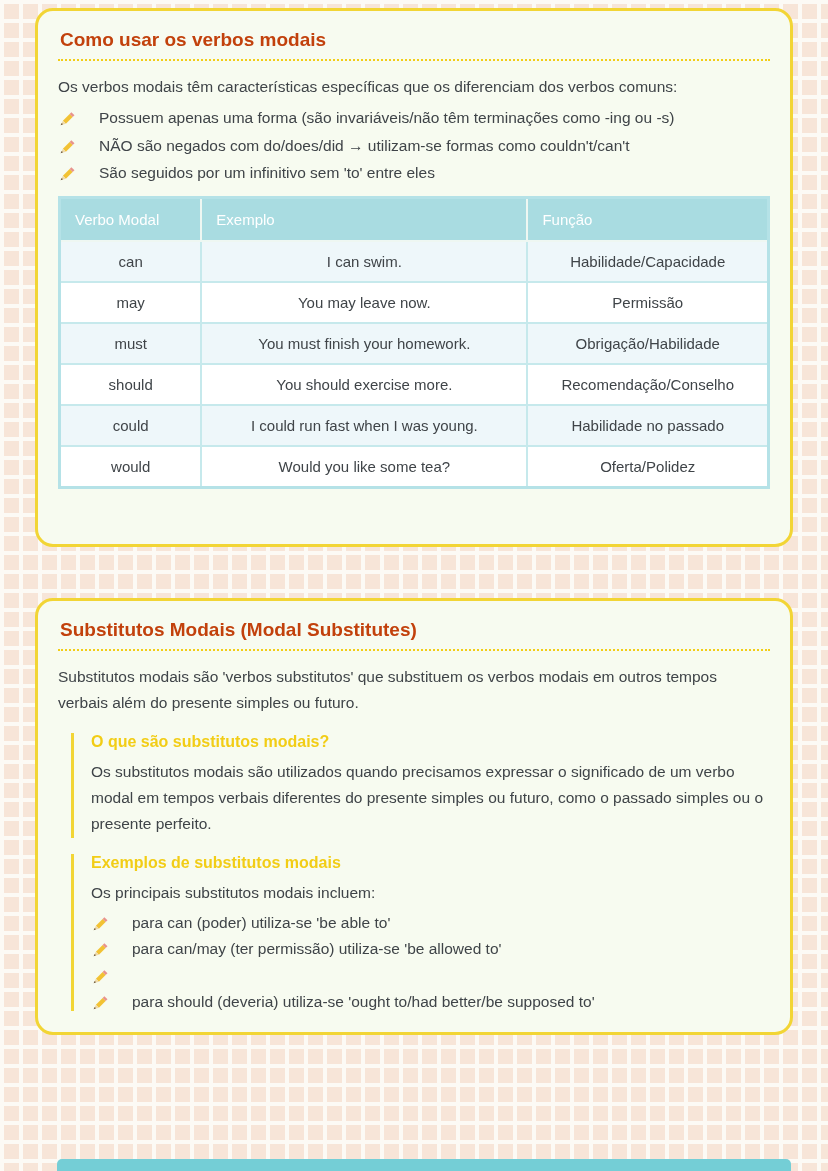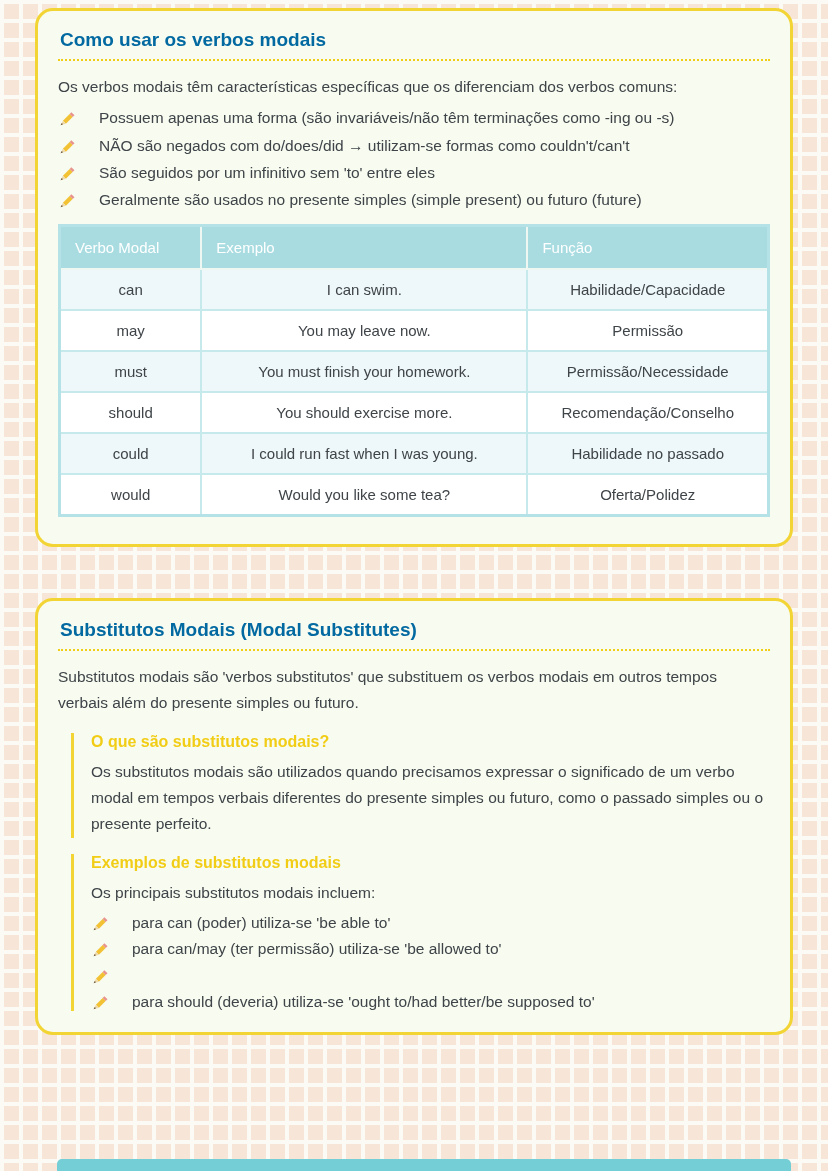--- a/index.html
+++ b/index.html
@@ -18,21 +18,21 @@
     position:absolute; left:35px; width:758px;
     background:#f7fbf0;
     border:3px solid #f2d535;
     border-radius:18px;
     padding:12px 20px 18px 20px;
     overflow:hidden;
   }
   #card1 { top:8px;  height:539px; }
   #card2 { top:598px; height:437px; }
   .card-title {
-    color:#0369a1; font-size:19px; font-weight:bold;
+    color:#c2410c; font-size:19px; font-weight:bold;
     padding:6px 2px 8px 2px;
     border-bottom:2px dotted #f2cd16;
     margin-bottom:13px;
   }
   .para { font-size:15.5px; line-height:1.7; color:#3f4448; margin-bottom:6px; }
   ul.bullets { list-style:none; margin:6px 0 10px 0; }
   ul.bullets li { display:flex; align-items:flex-start; gap:23px; margin:8px 0; font-size:15.5px; line-height:1.25; }
   .pencil { flex:0 0 auto; width:18px; height:18px; margin-top:1px; }
   
   table.modal-table {
@@ -97,26 +97,20 @@
           <use href="#pencil-glyph"></use>
         </svg>
       <span>NÃO são negados com do/does/did → utilizam-se formas como couldn't/can't</span>
     </li>
     <li>
       <svg class="pencil" viewBox="0 0 24 24">
           <use href="#pencil-glyph"></use>
         </svg>
       <span>São seguidos por um infinitivo sem 'to' entre eles</span>
     </li>
-    <li>
-      <svg class="pencil" viewBox="0 0 24 24">
-          <use href="#pencil-glyph"></use>
-        </svg>
-      <span>Geralmente são usados no presente simples (simple present) ou futuro (future)</span>
-    </li>
   </ul>
 
   <table class="modal-table">
     <colgroup>
         <col style="width:20%">
         <col style="width:46%">
         <col style="width:34%">
       </colgroup>
     <thead>
       <tr>
@@ -132,21 +126,21 @@
         <td>Habilidade/Capacidade</td>
       </tr>
       <tr>
         <td>may</td>
         <td>You may leave now.</td>
         <td>Permissão</td>
       </tr>
       <tr>
         <td>must</td>
         <td>You must finish your homework.</td>
-        <td>Permissão/Necessidade</td>
+        <td>Obrigação/Habilidade</td>
       </tr>
       <tr>
         <td>should</td>
         <td>You should exercise more.</td>
         <td>Recomendação/Conselho</td>
       </tr>
       <tr>
         <td>could</td>
         <td>I could run fast when I was young.</td>
         <td>Habilidade no passado</td>

